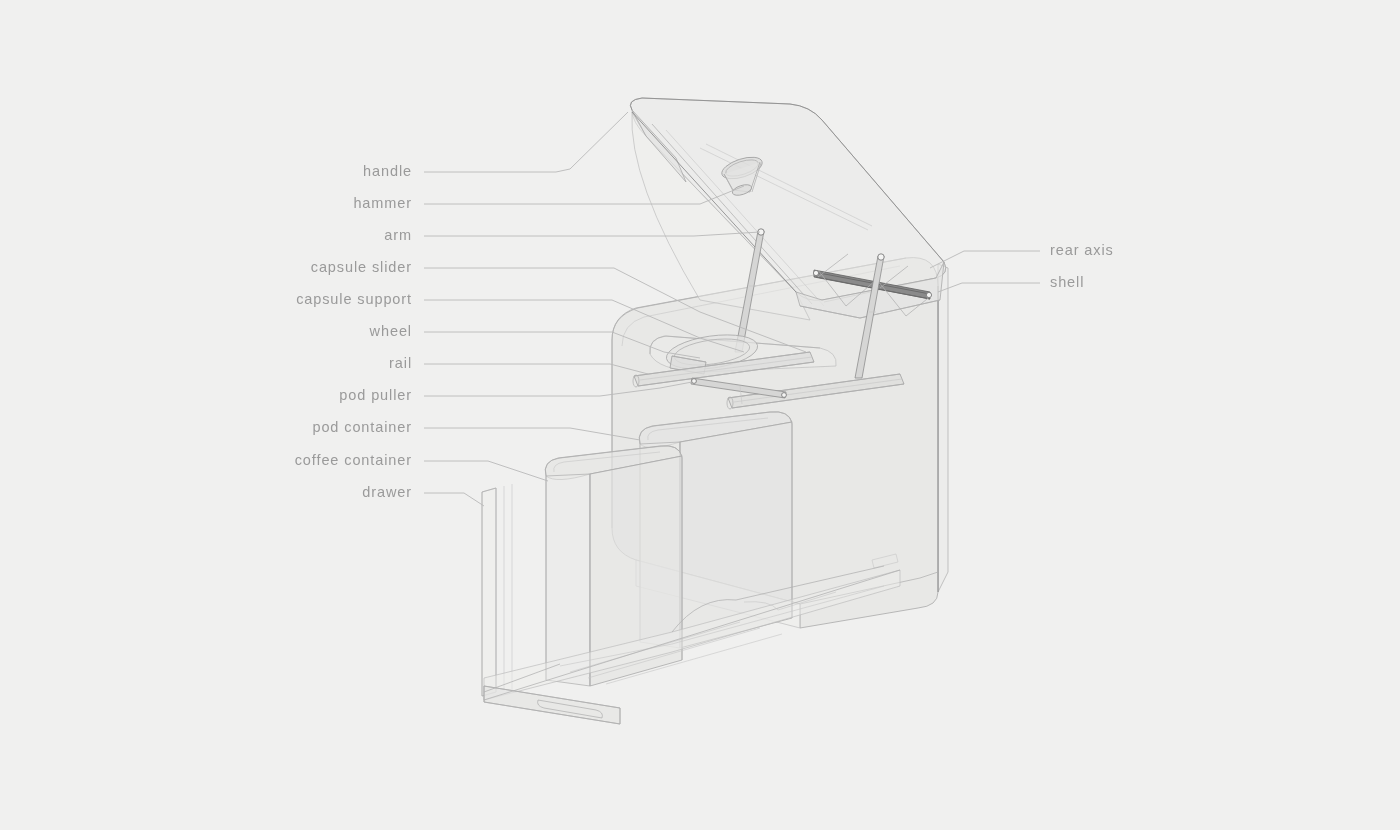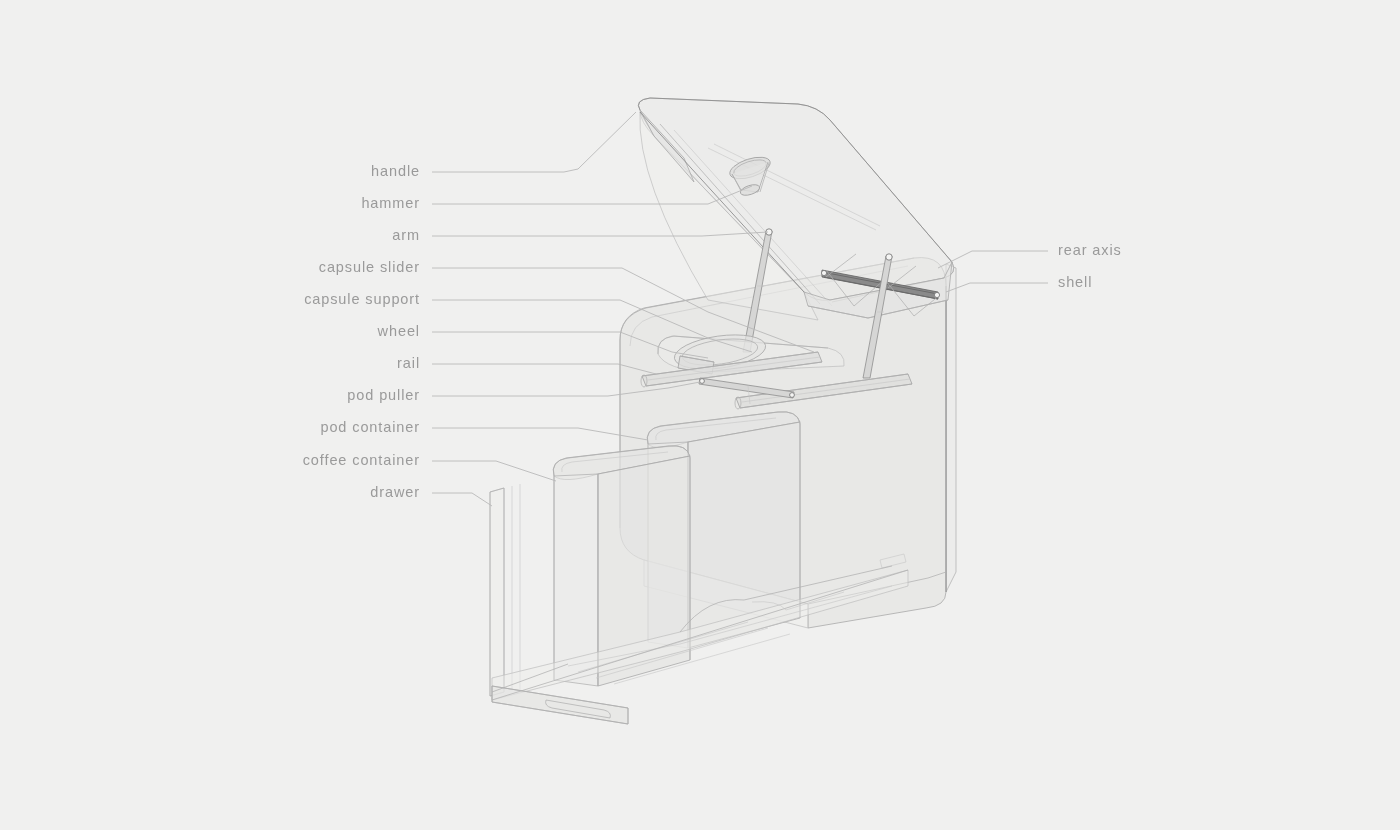--- a/index.html
+++ b/index.html
@@ -9,21 +9,21 @@
   body {
     width: 1400px;
     height: 830px;
     background: #f0f0ef;
     font-family: "Liberation Sans", sans-serif;
     overflow: hidden;
     position: relative;
   }
   #diagram-root {
     position: absolute;
-    top: 0; left: 8px;
+    top: 0; left: 0;
     width: 1172px;
     height: 830px;
   }
   svg.canvas {
     position: absolute;
     top: 0; left: 0;
     width: 1400px;
     height: 830px;
     display: block;
   }

